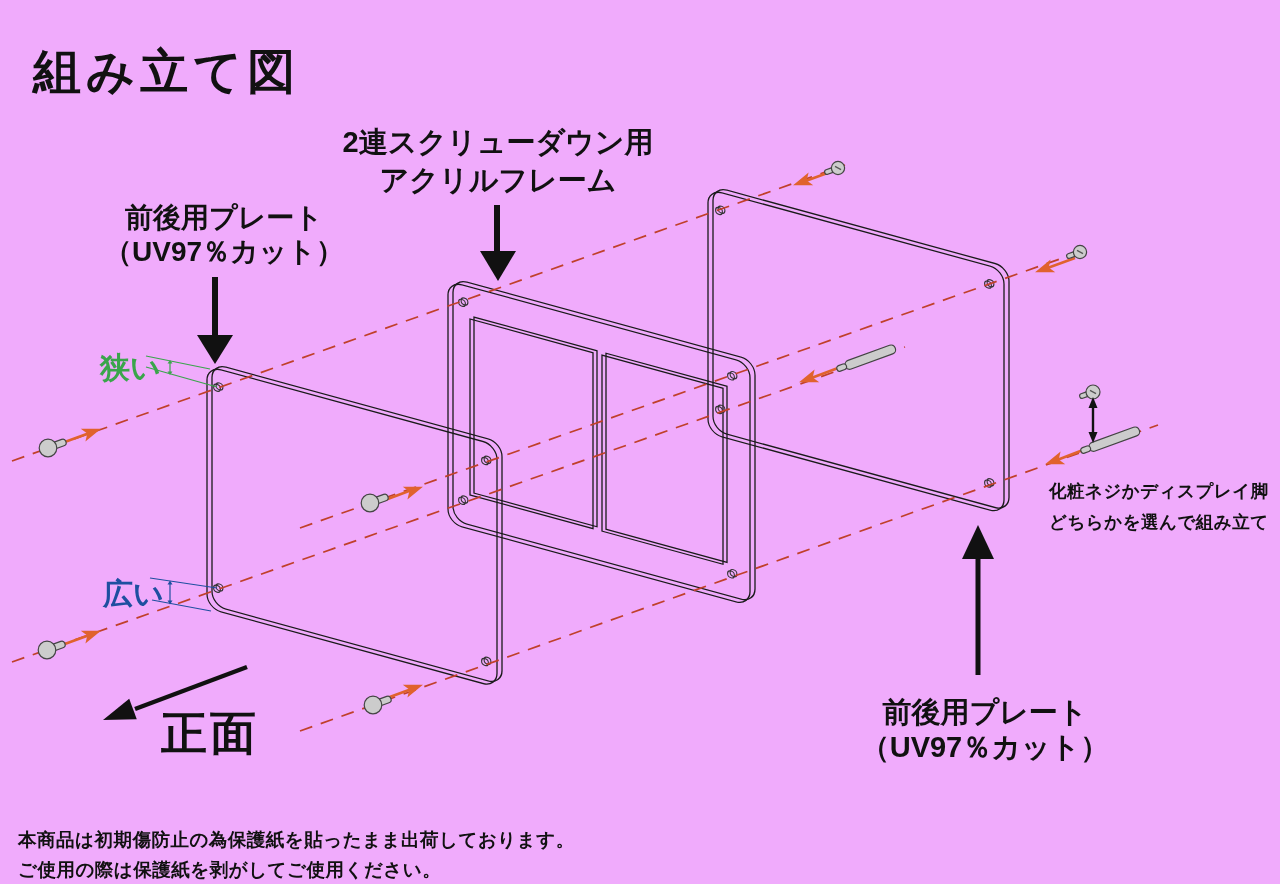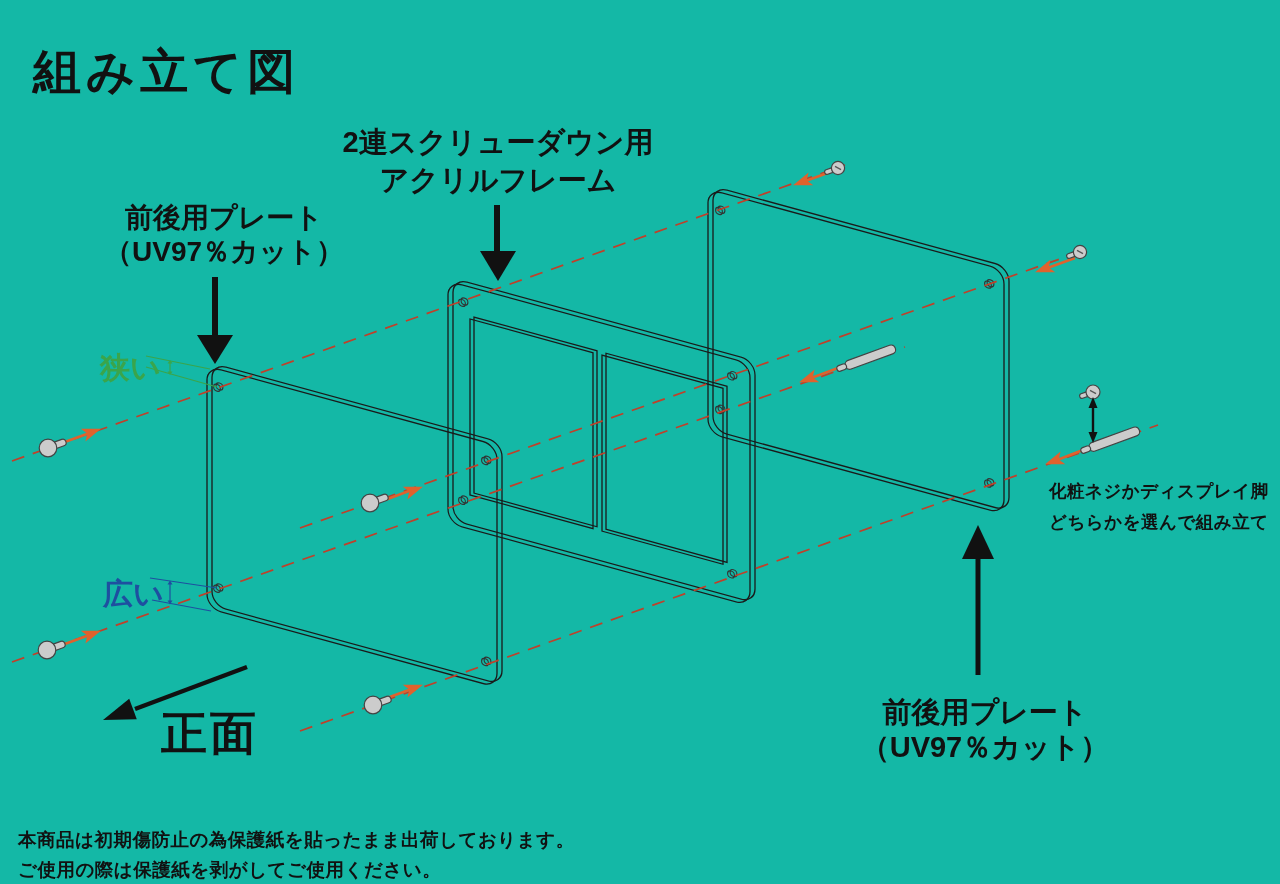--- a/index.html
+++ b/index.html
@@ -5,21 +5,21 @@
   :root{
     --outline:#1a1a1a;
     --axis:#c0402a;
     --arrow:#e0622d;
     --green:#3aa54b;
     --blue:#1e4fa0;
     --hw-fill:#cccccc;
     --txt:#111111;
   }
   html,body{margin:0;padding:0;background:#ffffff;}
-  .canvas{position:relative;width:1280px;height:884px;background:#14b8a6;overflow:hidden;}
+  .canvas{position:relative;width:1280px;height:884px;background:#f0abfc;overflow:hidden;}
   svg{display:block;}
   .plate{fill:none;stroke:var(--outline);stroke-width:1.3;}
   .hole{fill:none;stroke:#333;stroke-width:1.1;}
   .axis{stroke:var(--axis);stroke-width:1.7;stroke-dasharray:13 9;fill:none;}
   .ashaft{stroke:var(--arrow);stroke-width:2.6;fill:none;}
   .ahead{fill:var(--arrow);stroke:none;}
   .hw{fill:var(--hw-fill);stroke:#444;stroke-width:1.2;}
   .slot{stroke:#555;stroke-width:1.2;fill:none;}
   .blk{fill:#111;stroke:none;}
   .blkline{stroke:#111;fill:none;}

